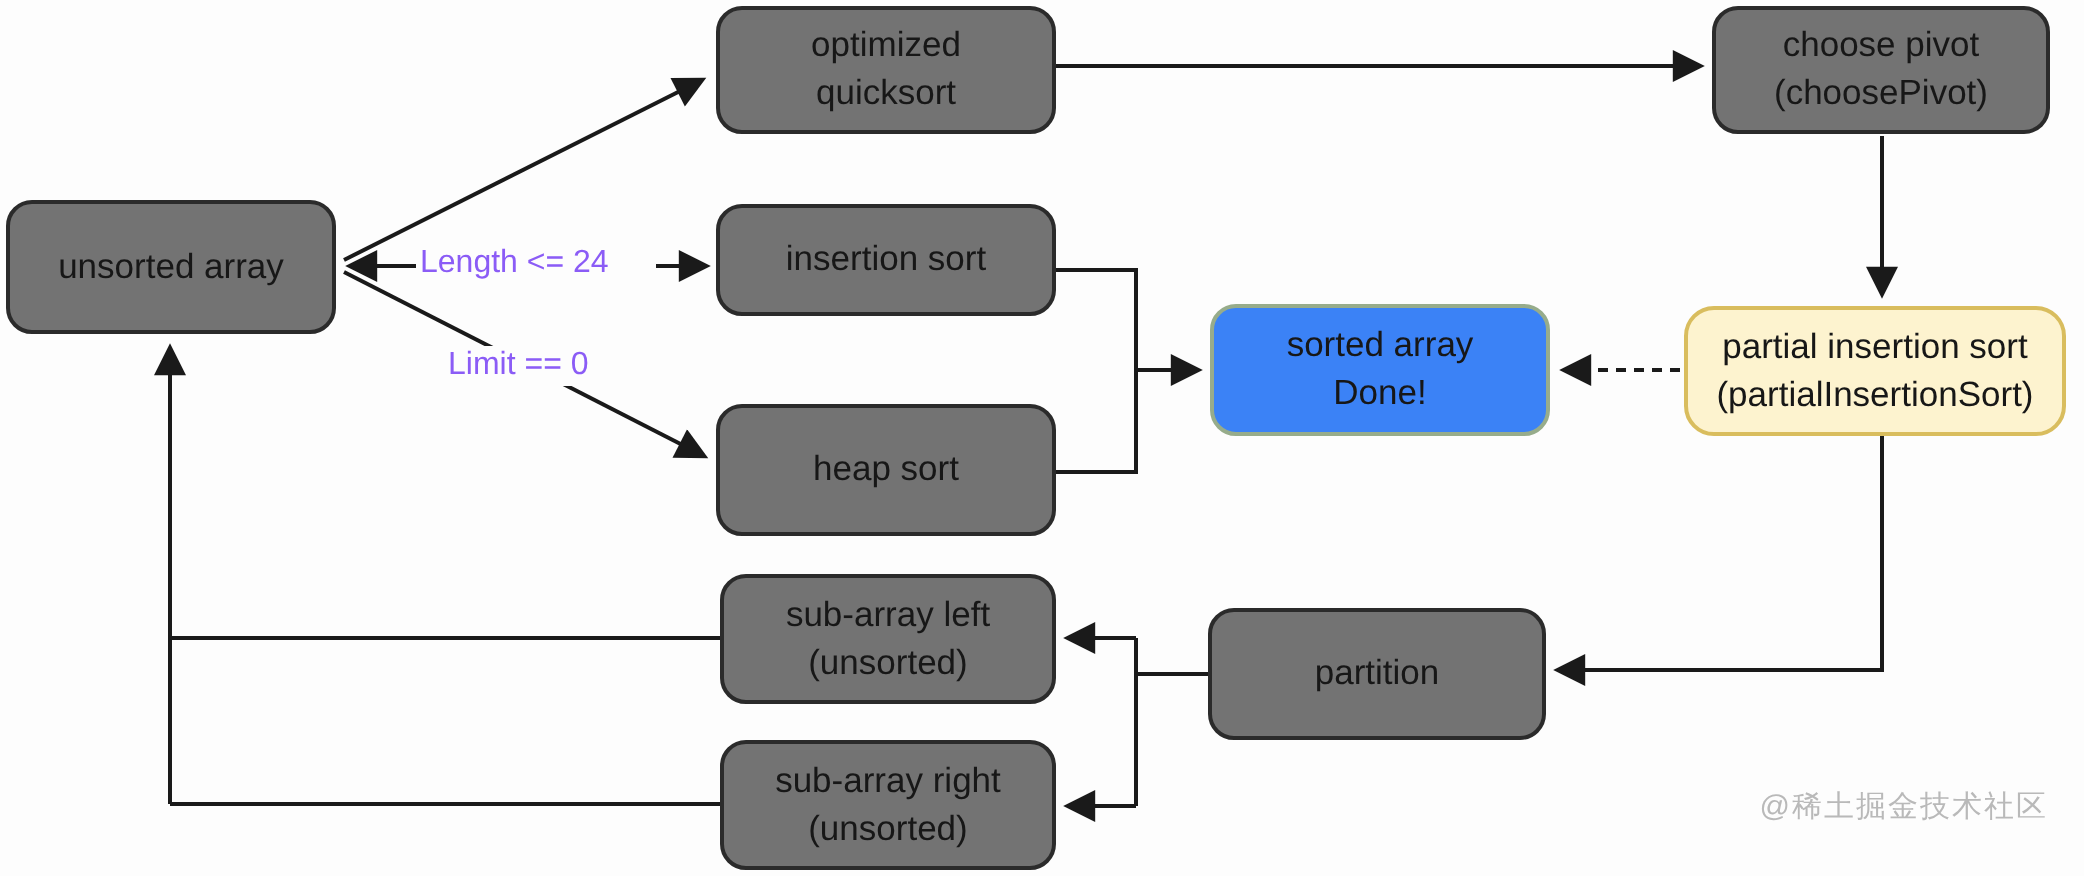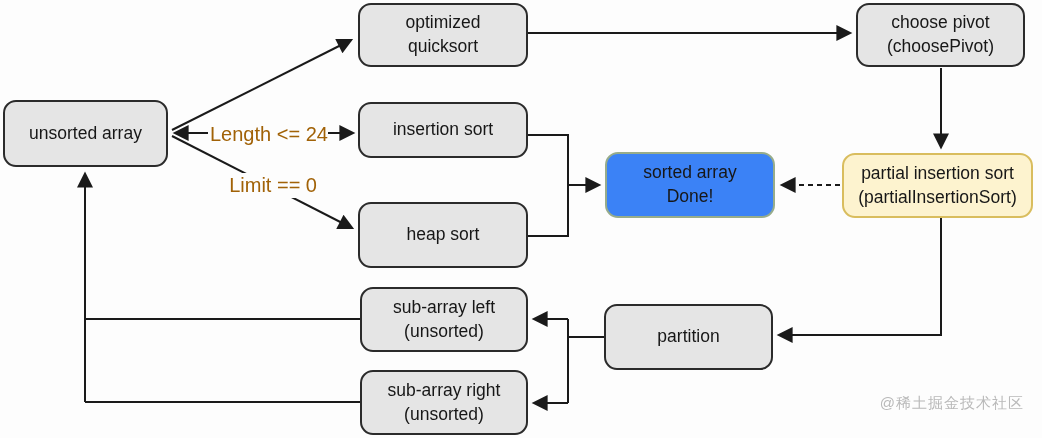--- a/index.html
+++ b/index.html
@@ -16,46 +16,47 @@
     overflow: hidden;
   }
   #wires {
     position: absolute;
     left: 0; top: 0;
     width: 1042px; height: 438px;
   }
   .node {
     position: absolute;
     box-sizing: border-box;
-    background: #e5e5e5;
+    background: #737373;
     border: 2px solid #2b2b2b;
     border-radius: 13px;
     display: flex;
     align-items: center;
     justify-content: center;
     text-align: center;
     font-size: 17.5px;
     line-height: 1.35;
     color: #171717;
     white-space: pre-line;
   }
   .node.success {
     background: #3b82f6;
     border-color: #97ac8b;
   }
   .node.highlight {
     background: #fdf3cf;
     border-color: #d9bd5e;
+    border-radius: 15px;
   }
   .edge-label {
     position: absolute;
     background: #fdfdfd;
-    color: #a16207;
-    font-size: 20px;
-    text-align: right;
+    color: #8b5cf6;
+    font-size: 16px;
+    text-align: left;
     padding: 1px 2px;
     white-space: nowrap;
   }
   .watermark {
     position: absolute;
     right: 18px;
     top: 394px;
     font-size: 15px;
     letter-spacing: 1px;
     color: #b9b9b9;

